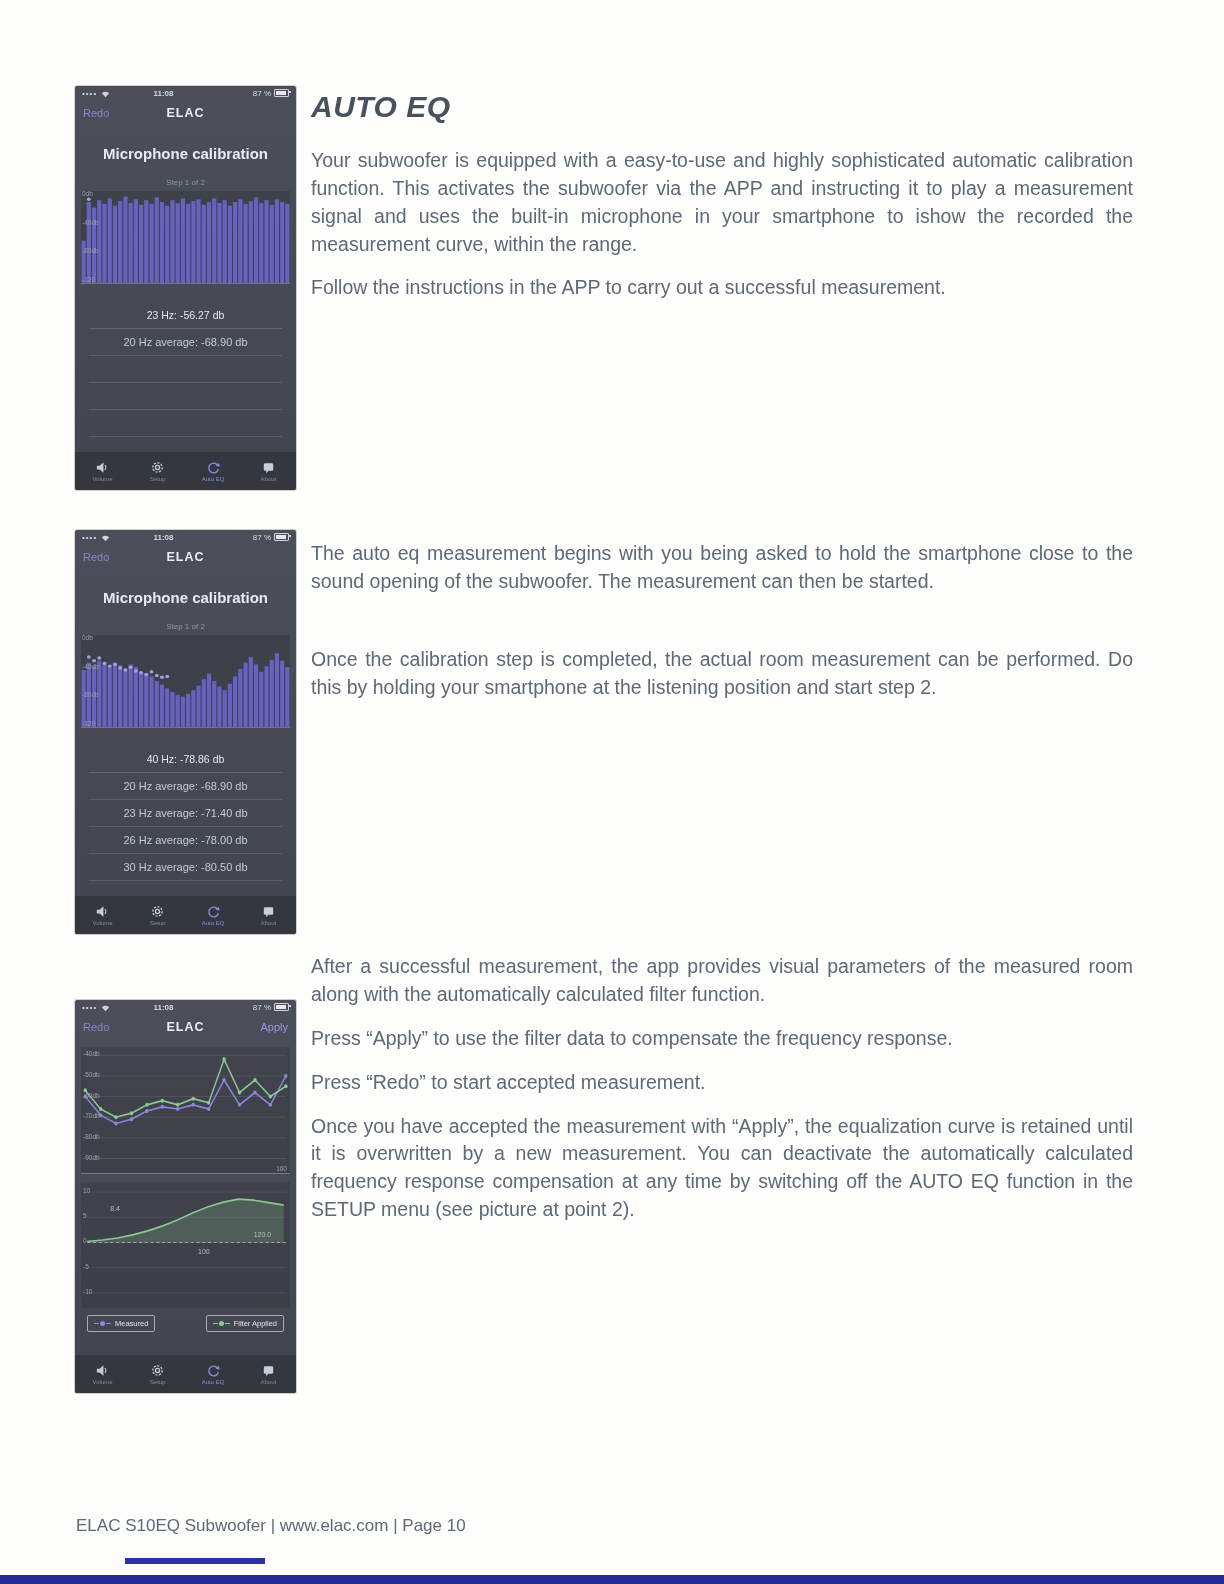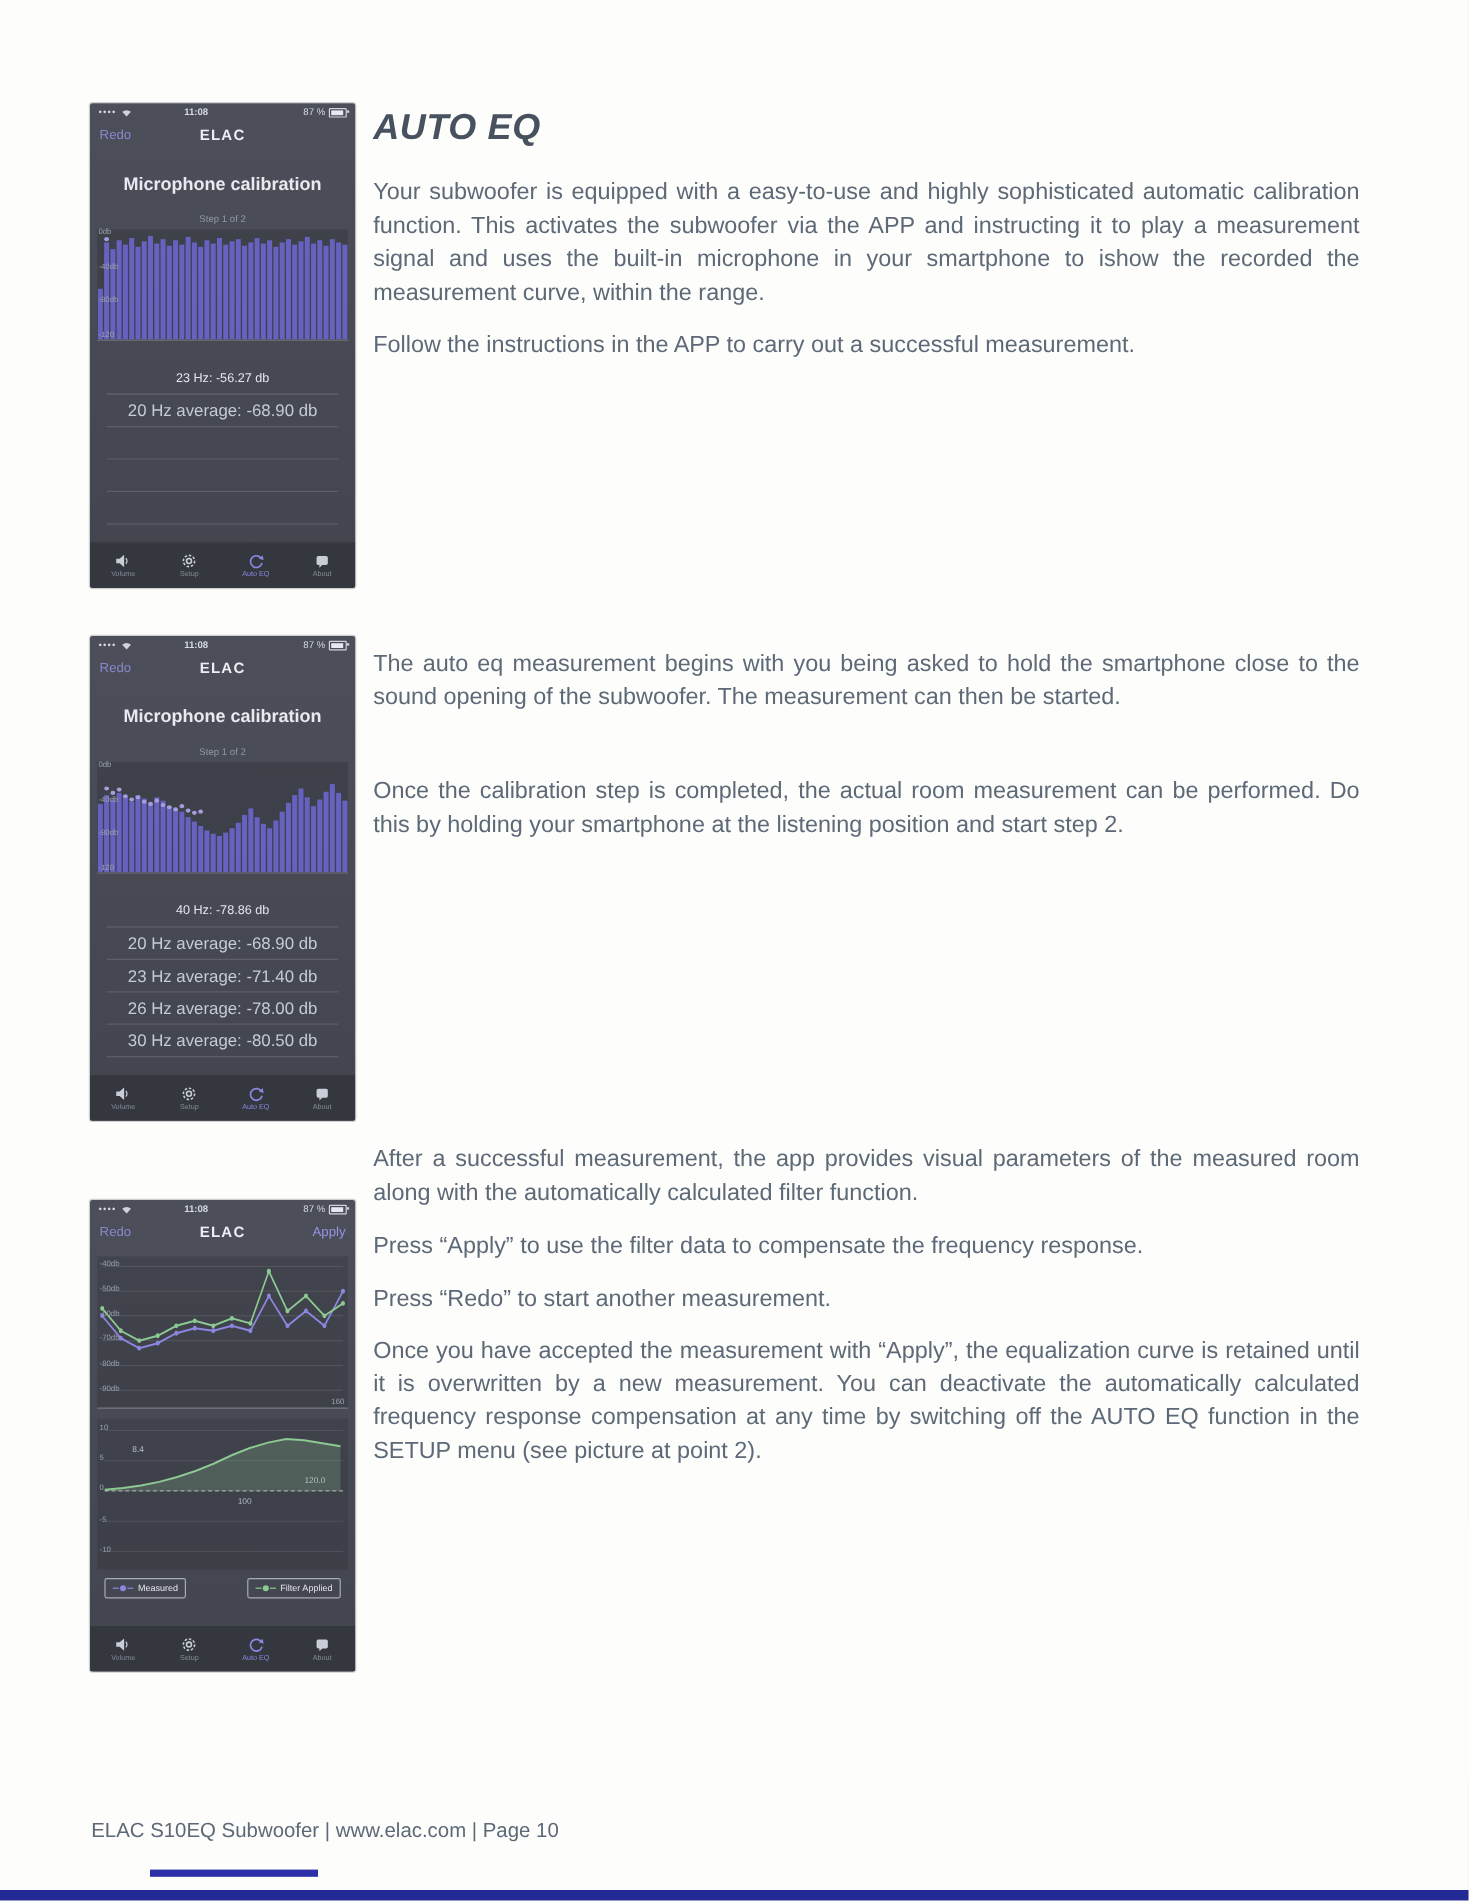--- a/index.html
+++ b/index.html
@@ -17,39 +17,39 @@
   .bottom-band{position:absolute;left:0;right:0;bottom:0;height:9px;background:#232a96;}
 
   
   .phone{position:absolute;left:75px;width:221px;border-radius:2px;overflow:hidden;
          background:linear-gradient(#4c4f59,#42454e);color:#dfe2ea;
          box-shadow:0 0 0 1px rgba(0,0,0,.18);}
   .statusbar{display:flex;align-items:center;justify-content:space-between;
              padding:3px 7px 1px;font-size:8px;color:#d6d9e2;}
   .sb-left{display:flex;align-items:center;gap:3px;letter-spacing:1px;}
   .sb-time{font-weight:bold;}
-  .sb-right{display:flex;align-items:flex-end;gap:3px;margin-left:37px;}
+  .sb-right{display:flex;align-items:flex-start;gap:3px;margin-left:37px;}
   .wifi{width:11px;height:9px;}
   .batt{width:13px;height:6px;border:1px solid #cfd2da;border-radius:1px;position:relative;display:inline-block;}
   .batt::after{content:'';position:absolute;right:-3px;top:1px;width:2px;height:2px;background:#cfd2da;}
   .batt-fill{position:absolute;left:1px;top:1px;bottom:1px;width:78%;background:#e6e8ee;}
   .navrow{display:flex;align-items:center;padding:2px 8px;height:24px;}
   .nav-left,.nav-right{width:46px;font-size:11px;color:#8b85cb;}
   .nav-right{text-align:right;color:#9a93e8;}
   .nav-title{flex:1;text-align:center;font-size:12.5px;letter-spacing:1px;color:#eceef3;font-weight:bold;}
   .card-title{text-align:center;font-size:15px;font-weight:bold;color:#e8eaf0;margin-top:18px;}
   .card-sub{text-align:center;font-size:8px;color:#9096a4;margin-top:16px;}
   .spectrum{position:relative;height:92px;margin:4px 6px 0;background:rgba(0,0,0,.14);
             border-bottom:1px solid rgba(255,255,255,.28);}
   .spectrum svg,.linechart svg,.areachart svg{position:absolute;inset:0;width:100%;height:100%;}
   .ylab{position:absolute;left:1px;font-size:6.5px;color:#9aa0ae;z-index:2;}
   .yl0{top:-1px;}.yl1{top:30%;}.yl2{top:61%;}.yl3{bottom:0;}
   .readout{text-align:center;font-size:10.5px;color:#e4e6ee;height:26px;line-height:26px;
            border-bottom:1px solid rgba(255,255,255,.16);margin:18px 14px 0;}
-  .rowline{text-align:center;font-size:14px;color:#c6cad6;height:26px;line-height:26px;
+  .rowline{text-align:center;font-size:11px;color:#c6cad6;height:26px;line-height:26px;
            border-bottom:1px solid rgba(255,255,255,.13);margin:0 14px;}
   .tabbar{position:absolute;left:0;right:0;bottom:0;height:38px;background:#35373f;
           border-top:1px solid rgba(255,255,255,.08);display:flex;}
   .tab{flex:1;display:flex;flex-direction:column;align-items:center;justify-content:center;gap:1px;}
   .ticon{width:15px;height:15px;}
   .tlabel{font-size:6px;color:#868b99;}
   .tab.active .tlabel{color:#8d86e0;}
   
   .linechart{position:relative;height:126px;margin:6px 6px 0;background:rgba(0,0,0,.12);
              border-bottom:1px solid rgba(255,255,255,.3);}
@@ -460,21 +460,21 @@
   </div>
 
   <div class="textcol" id="sec2" style="top:540px;">
     <p class="gap-lg">The auto eq measurement begins with you being asked to hold the smartphone close to the sound opening of the subwoofer. The measurement can then be started.</p>
     <p>Once the calibration step is completed, the actual room measurement can be performed. Do this by holding your smartphone at the listening position and start step 2.</p>
   </div>
 
   <div class="textcol" id="sec3" style="top:953px;">
     <p>After a successful measurement, the app provides visual parameters of the measured room along with the automatically calculated filter function.</p>
     <p>Press “Apply” to use the filter data to compensate the frequency response.</p>
-    <p>Press “Redo” to start another measurement.</p>
+    <p>Press “Redo” to start accepted measurement.</p>
     <p>Once you have accepted the measurement with “Apply”, the equalization curve is retained until it is overwritten by a new measurement. You can deactivate the automatically calculated frequency response compensation at any time by switching off the AUTO EQ function in the SETUP menu (see picture at point 2).</p>
   </div>
 
   <div class="footer">ELAC S10EQ Subwoofer | www.elac.com | Page 10</div>
   <div class="footer-rule"></div>
   <div class="bottom-band"></div>
 
 </div>
 
 </body></html>

